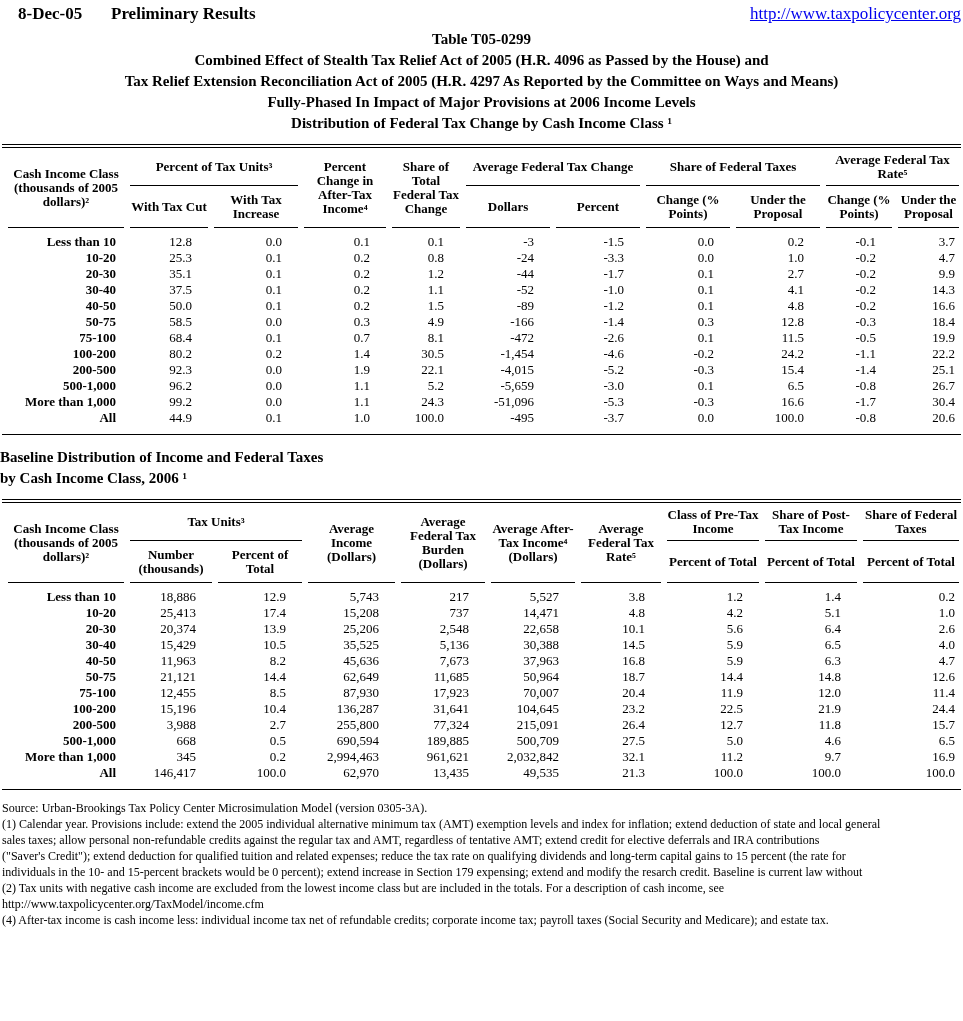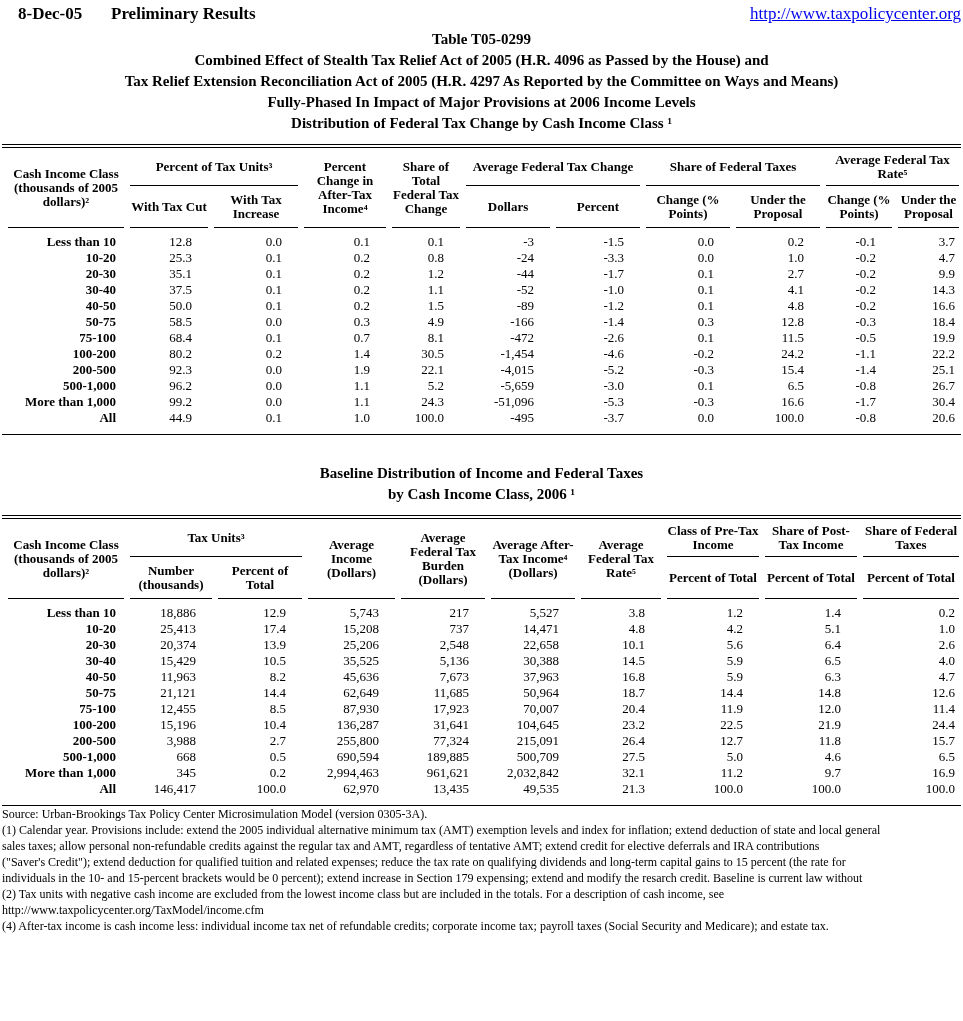--- a/index.html
+++ b/index.html
@@ -8,35 +8,35 @@
     width: 963px; height: 1021px; overflow: hidden;
     background: #ffffff; color: #000000;
     font-family: "Liberation Serif", "DejaVu Serif", serif;
   }
   .topbar { display: flex; align-items: flex-start; padding: 4px 2px 0 18px; font-size: 17px; }
   .topbar .date   { font-weight: bold; width: 93px; }
   .topbar .status { font-weight: bold; }
   .topbar .link   { margin-left: auto; color: #0000ee; text-decoration: underline; cursor: pointer; }
 
   .titleblock { text-align: center; margin-top: 5px; font-weight: bold; font-size: 15px; line-height: 21px; }
-  .title2     { text-align: center; margin-top: 28px; font-weight: bold; font-size: 15px; line-height: 21px; }
+  .title2     { text-align: left; margin-top: 12px; font-weight: bold; font-size: 15px; line-height: 21px; }
 
   .tblwrap { margin: 10px 2px 0 2px; border-top: 4px double #000; border-bottom: 1px solid #000; }
   table { border-collapse: separate; border-spacing: 6px 0; table-layout: fixed; width: 100%; font-size: 13px; }
   th { font-weight: bold; text-align: center; vertical-align: middle; padding: 1px 0; line-height: 14px;
        border-bottom: 1px solid #000; }
   thead tr:first-child th { height: 38px; }
   thead tr:last-child  th { height: 42px; margin-top: 24px; }
   td { text-align: right; padding: 1px 16px 1px 0; height: 16px; line-height: 14px; }
   td.lbl { font-weight: bold; padding-right: 8px; }
   td:last-child { padding-right: 4px; }
   tbody tr:first-of-type td { padding-top: 7px; }
   tbody tr:last-of-type  td { padding-bottom: 9px; }
 
-  .footnotes { margin: 0 2px 0 2px; font-size: 12px; line-height: 16px; white-space: nowrap; overflow: hidden; }
+  .footnotes { margin: 10px 2px 0 2px; font-size: 12px; line-height: 16px; white-space: nowrap; overflow: hidden; }
 </style>
 </head>
 <body>
 
 <div class="topbar">
   <span class="date">8-Dec-05</span>
   <span class="status">Preliminary Results</span>
   <span class="link">http://www.taxpolicycenter.org</span>
 </div>
 

